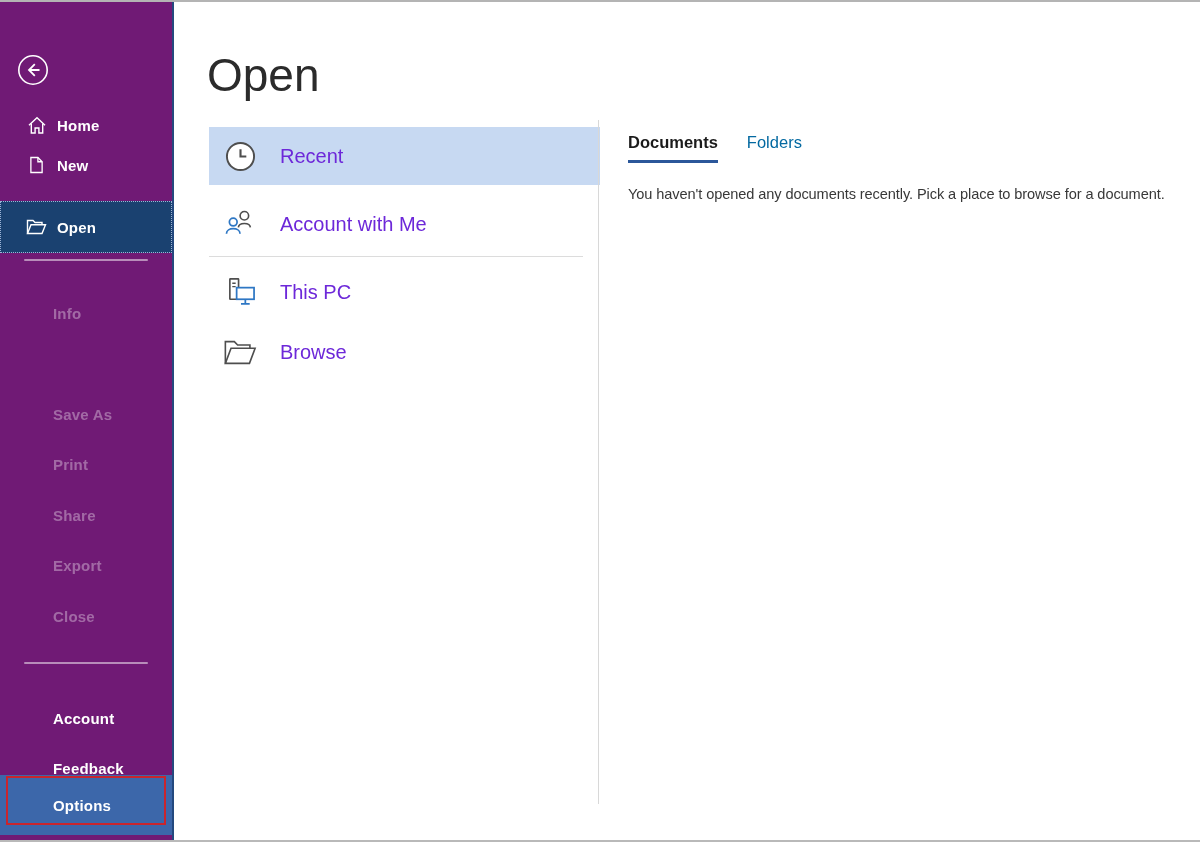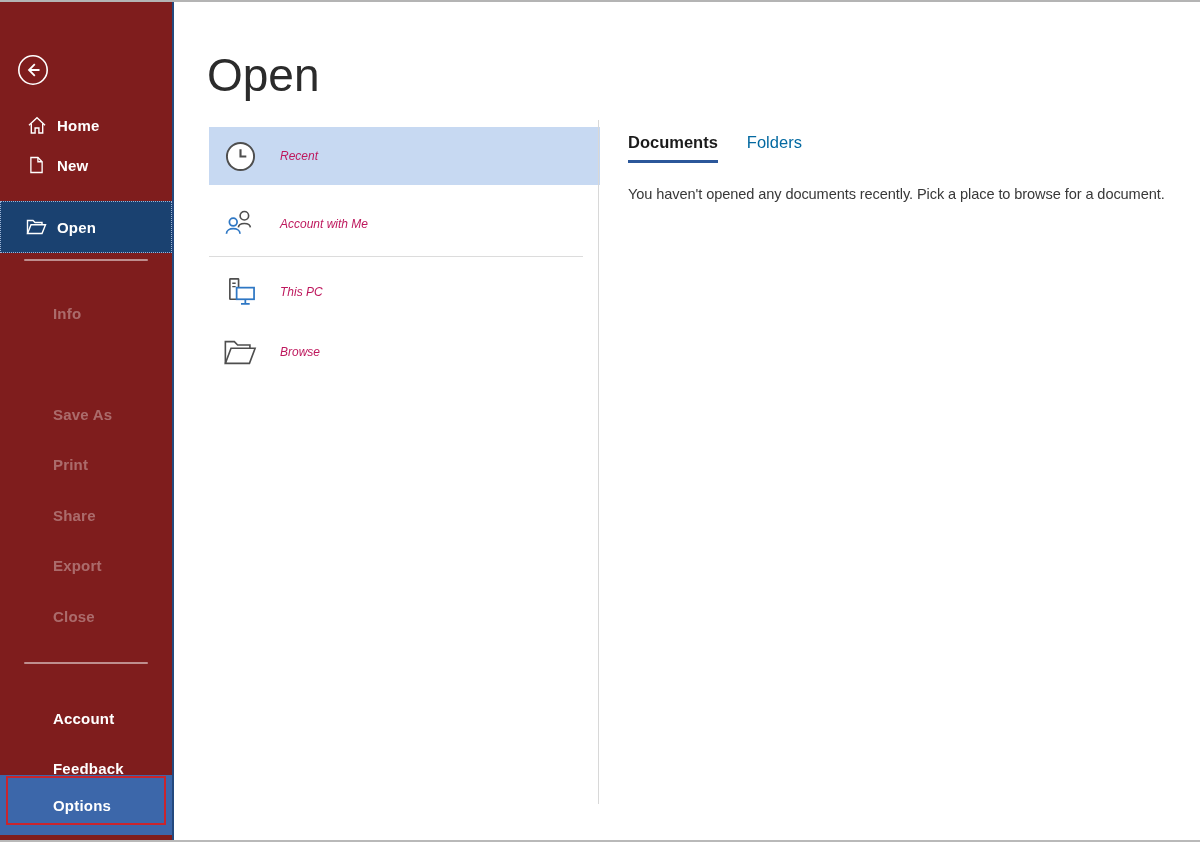--- a/index.html
+++ b/index.html
@@ -8,21 +8,21 @@
 
   .screen {
     position:relative; width:1200px; height:842px; background:#ffffff;
     border-top:2px solid #b4b4b4; border-bottom:2px solid #b9b9b9;
     overflow:hidden;
   }
 
   
   .sidebar {
     position:absolute; left:0; top:0; bottom:0; width:174px;
-    background:#7f1d1d; border-right:2px solid #24497e;
+    background:#701a75; border-right:2px solid #24497e;
   }
   .back-btn {
     position:absolute; left:16px; top:51px; width:34px; height:34px;
     background:transparent; border:none; cursor:pointer; padding:0; display:flex;
   }
   .nav-item {
     position:absolute; left:0; width:100%; height:38px;
     display:flex; align-items:center; padding-left:26px; gap:10px;
     color:#fff; font-size:15px; font-weight:600; letter-spacing:.2px; cursor:pointer;
   }
@@ -56,21 +56,21 @@
   .title {
     position:absolute; left:207px; top:47px;
     font-size:46px; font-weight:300; color:#2b2b2b; line-height:1.15;
   }
   .place {
     position:absolute; left:209px; width:391px; height:58px;
     display:flex; align-items:center; padding-left:13px; gap:22px; cursor:pointer;
   }
   .place.selected { background:#c7d9f2; }
   .place .picon { display:flex; width:36px; justify-content:center; }
-  .place .plabel { font-size:12px; color:#be185d;font-style:italic; }
+  .place .plabel { font-size:20px; color:#6d28d9; }
   .pdiv {
     position:absolute; left:209px; top:254px; width:374px; height:1px;
     background:#dcdcdc;
   }
   .vdiv {
     position:absolute; left:598px; top:118px; width:1px; height:684px;
     background:#d8d8d8;
   }
 
   

